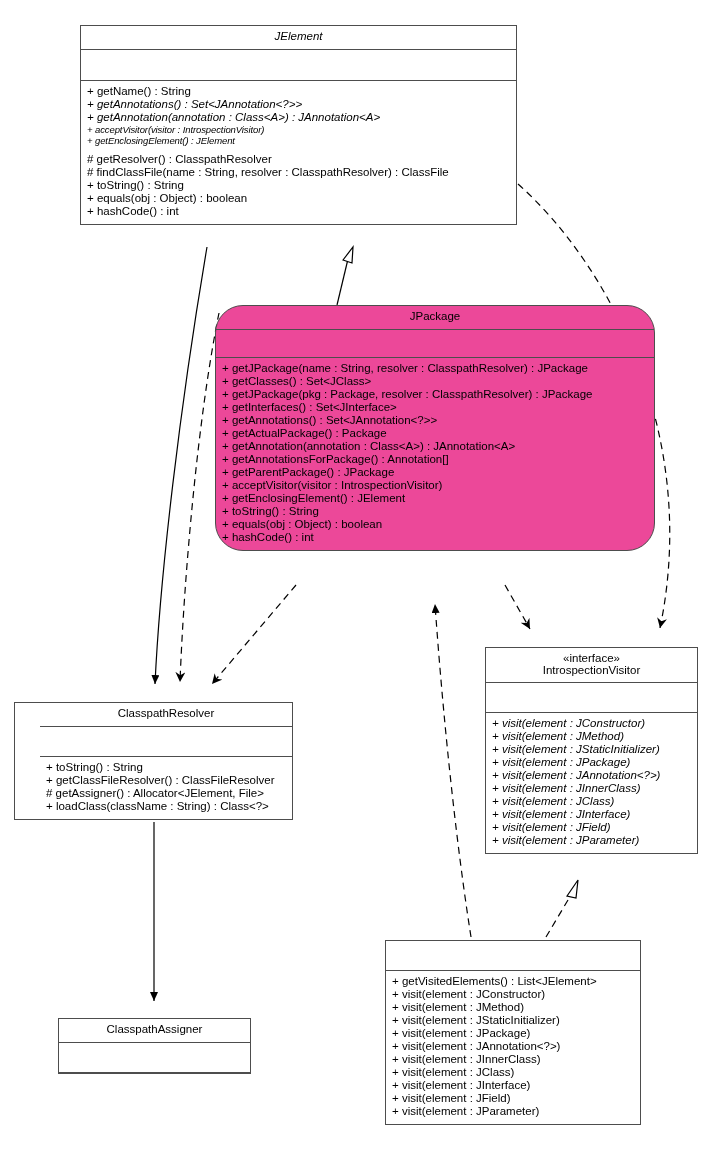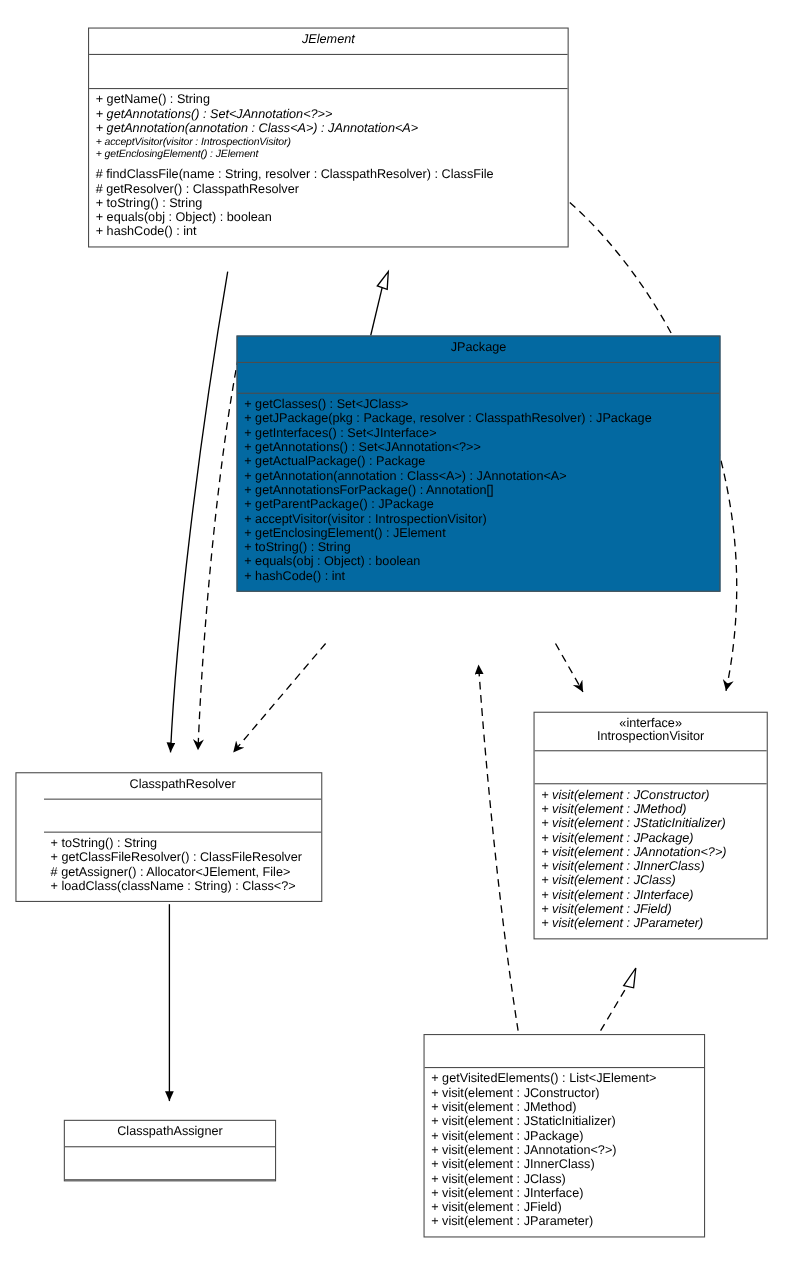--- a/index.html
+++ b/index.html
@@ -30,21 +30,22 @@
   .uml-class {
     position: absolute;
     box-sizing: border-box;
     border: 1px solid #4d4d4d;
     background: #ffffff;
     font-size: 11.5px;
     color: #000000;
     line-height: 1.0;
   }
   .uml-class.accent {
-    background: #0369a1;
+    background: #ec4899;
+    border-radius: 28px;
   }
   .cls-name {
     text-align: center;
     padding: 5px 4px 6px 4px;
     border-bottom: 1px solid #4d4d4d;
     font-size: 11.5px;
   }
   .cls-name.italic {
     font-style: italic;
   }
@@ -148,32 +149,33 @@
   <div class="uml-class" id="jelement">
     <div class="cls-name italic">JElement</div>
     <div class="cls-attrs"></div>
     <div class="cls-ops">
       <div class="op">+ getName() : String</div>
       <div class="op italic">+ getAnnotations() : Set&lt;JAnnotation&lt;?&gt;&gt;</div>
       <div class="op italic">+ getAnnotation(annotation : Class&lt;A&gt;) : JAnnotation&lt;A&gt;</div>
       <div class="op italic small">+ acceptVisitor(visitor : IntrospectionVisitor)</div>
       <div class="op italic small">+ getEnclosingElement() : JElement</div>
       <div class="op-sep"></div>
+      <div class="op"># getResolver() : ClasspathResolver</div>
       <div class="op"># findClassFile(name : String, resolver : ClasspathResolver) : ClassFile</div>
-      <div class="op"># getResolver() : ClasspathResolver</div>
       <div class="op">+ toString() : String</div>
       <div class="op">+ equals(obj : Object) : boolean</div>
       <div class="op">+ hashCode() : int</div>
     </div>
   </div>
 
   <div class="uml-class accent" id="jpackage">
     <div class="cls-name">JPackage</div>
     <div class="cls-attrs"></div>
     <div class="cls-ops">
+      <div class="op">+ getJPackage(name : String, resolver : ClasspathResolver) : JPackage</div>
       <div class="op">+ getClasses() : Set&lt;JClass&gt;</div>
       <div class="op">+ getJPackage(pkg : Package, resolver : ClasspathResolver) : JPackage</div>
       <div class="op">+ getInterfaces() : Set&lt;JInterface&gt;</div>
       <div class="op">+ getAnnotations() : Set&lt;JAnnotation&lt;?&gt;&gt;</div>
       <div class="op">+ getActualPackage() : Package</div>
       <div class="op">+ getAnnotation(annotation : Class&lt;A&gt;) : JAnnotation&lt;A&gt;</div>
       <div class="op">+ getAnnotationsForPackage() : Annotation[]</div>
       <div class="op">+ getParentPackage() : JPackage</div>
       <div class="op">+ acceptVisitor(visitor : IntrospectionVisitor)</div>
       <div class="op">+ getEnclosingElement() : JElement</div>

